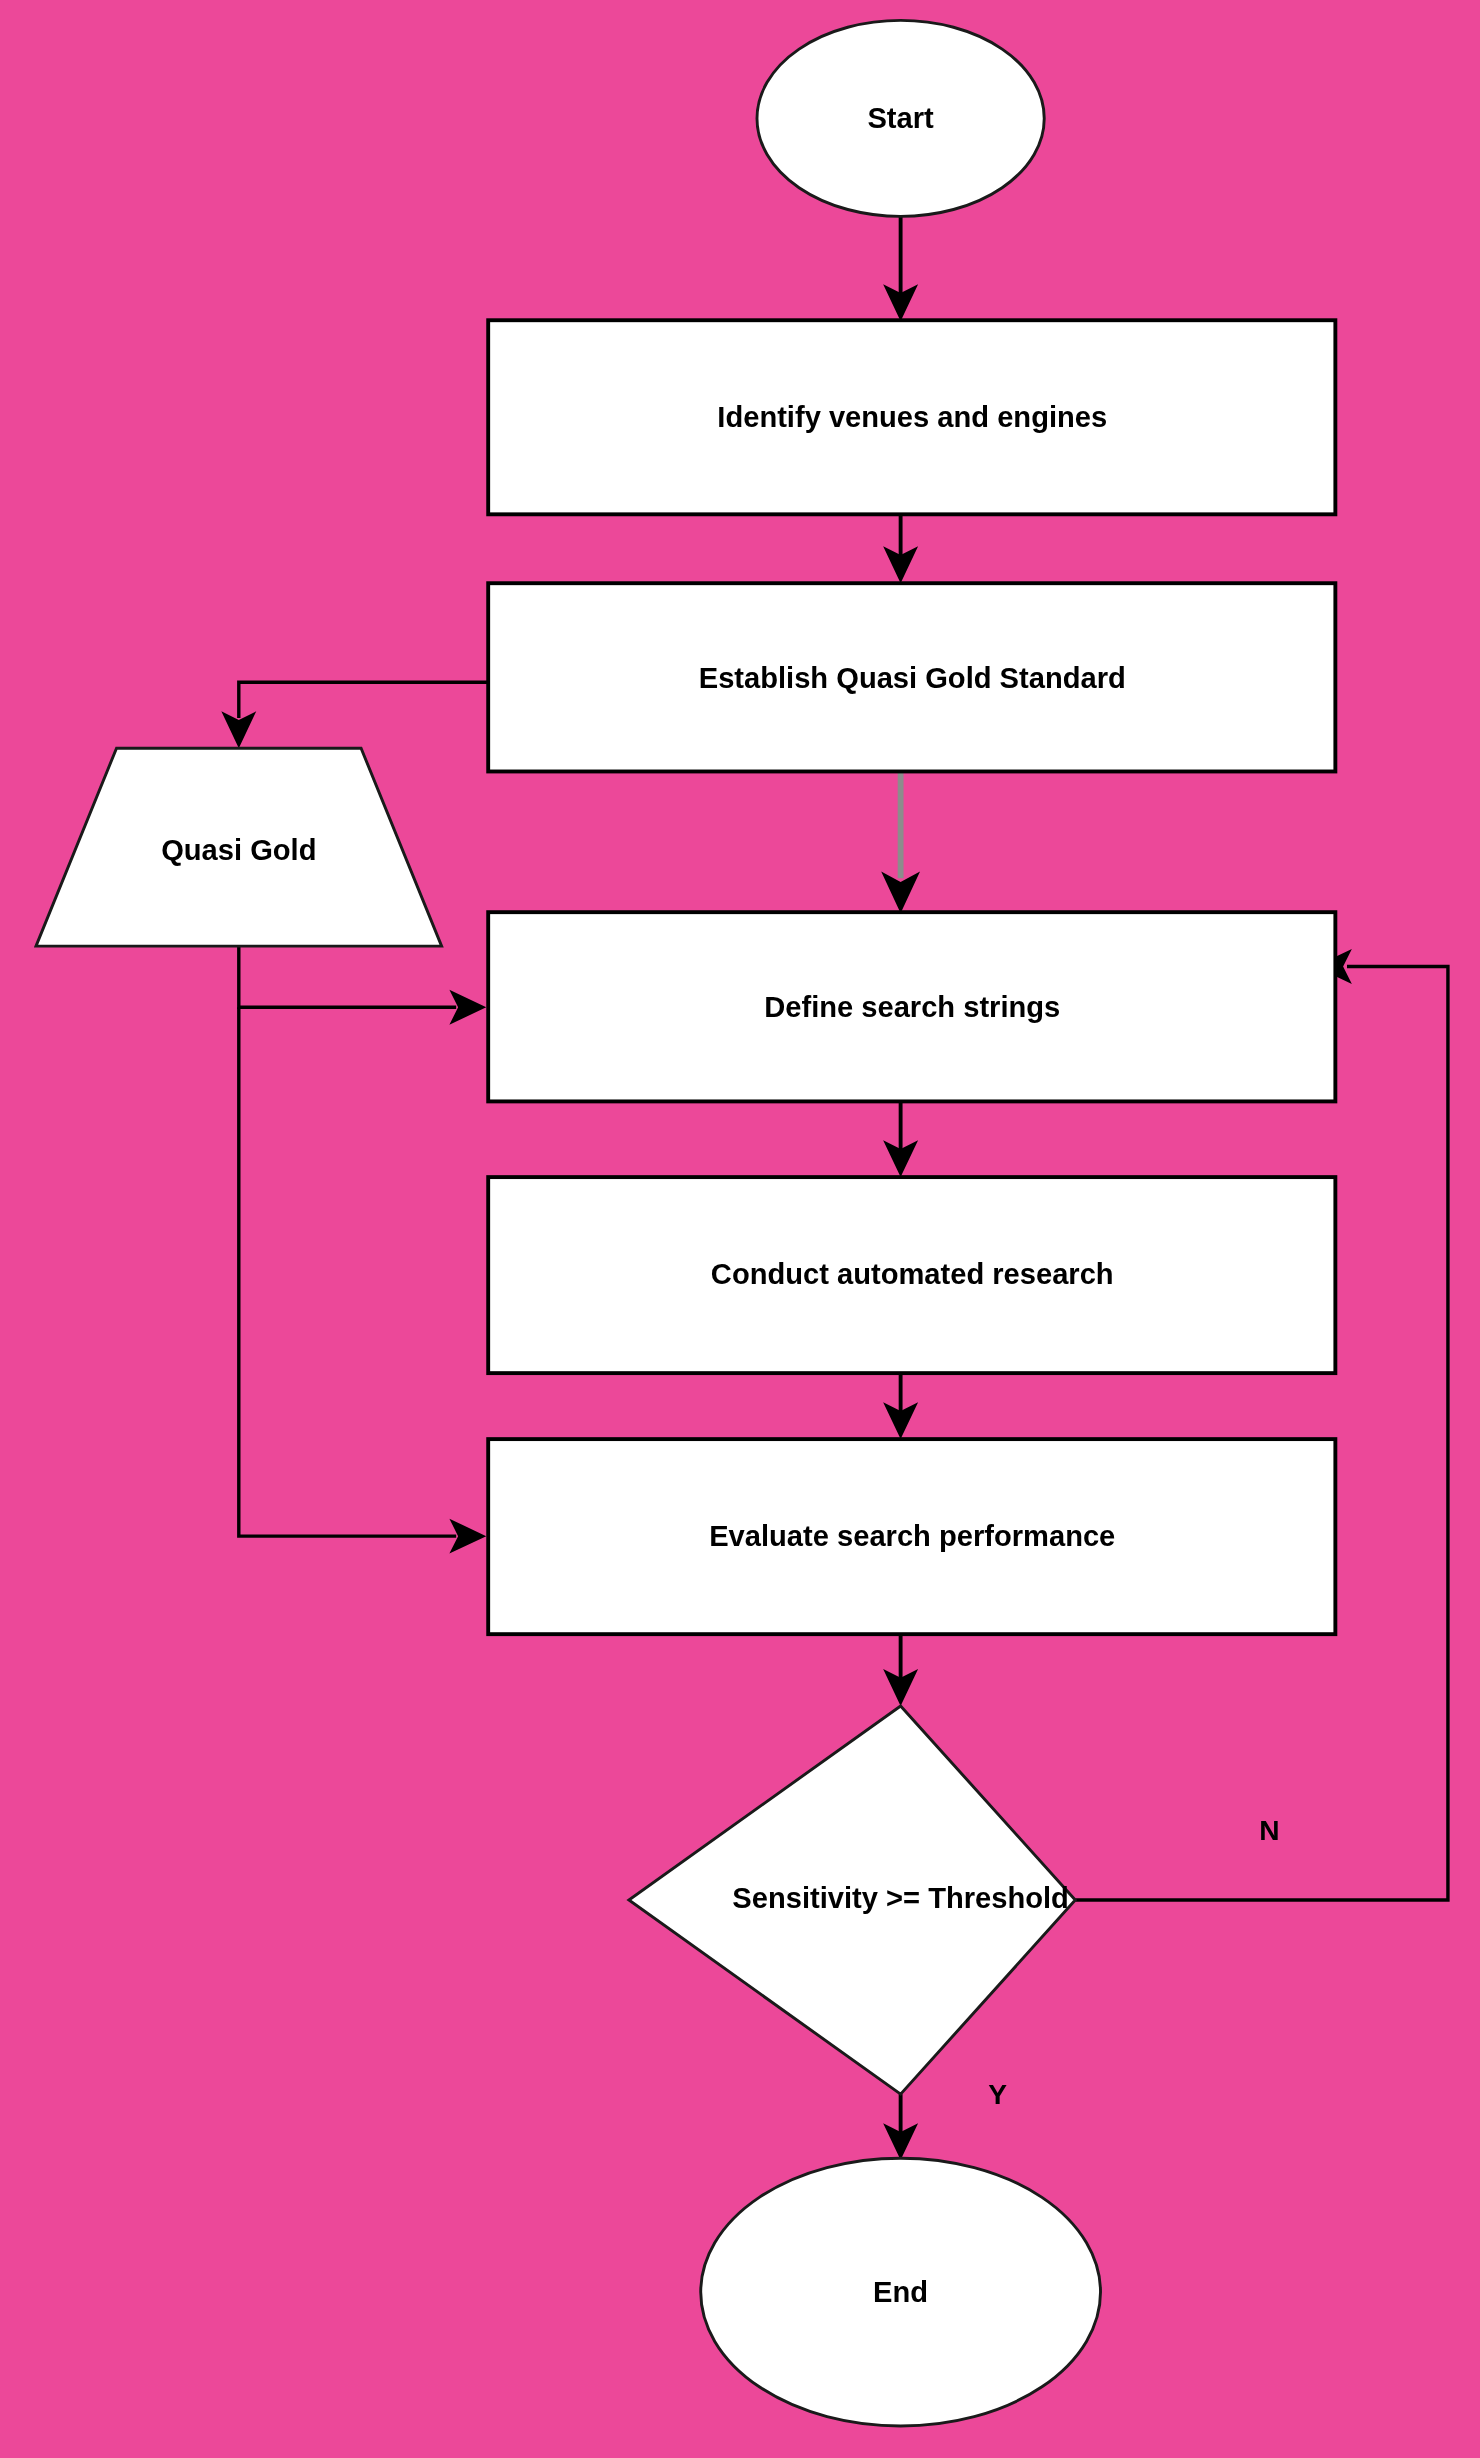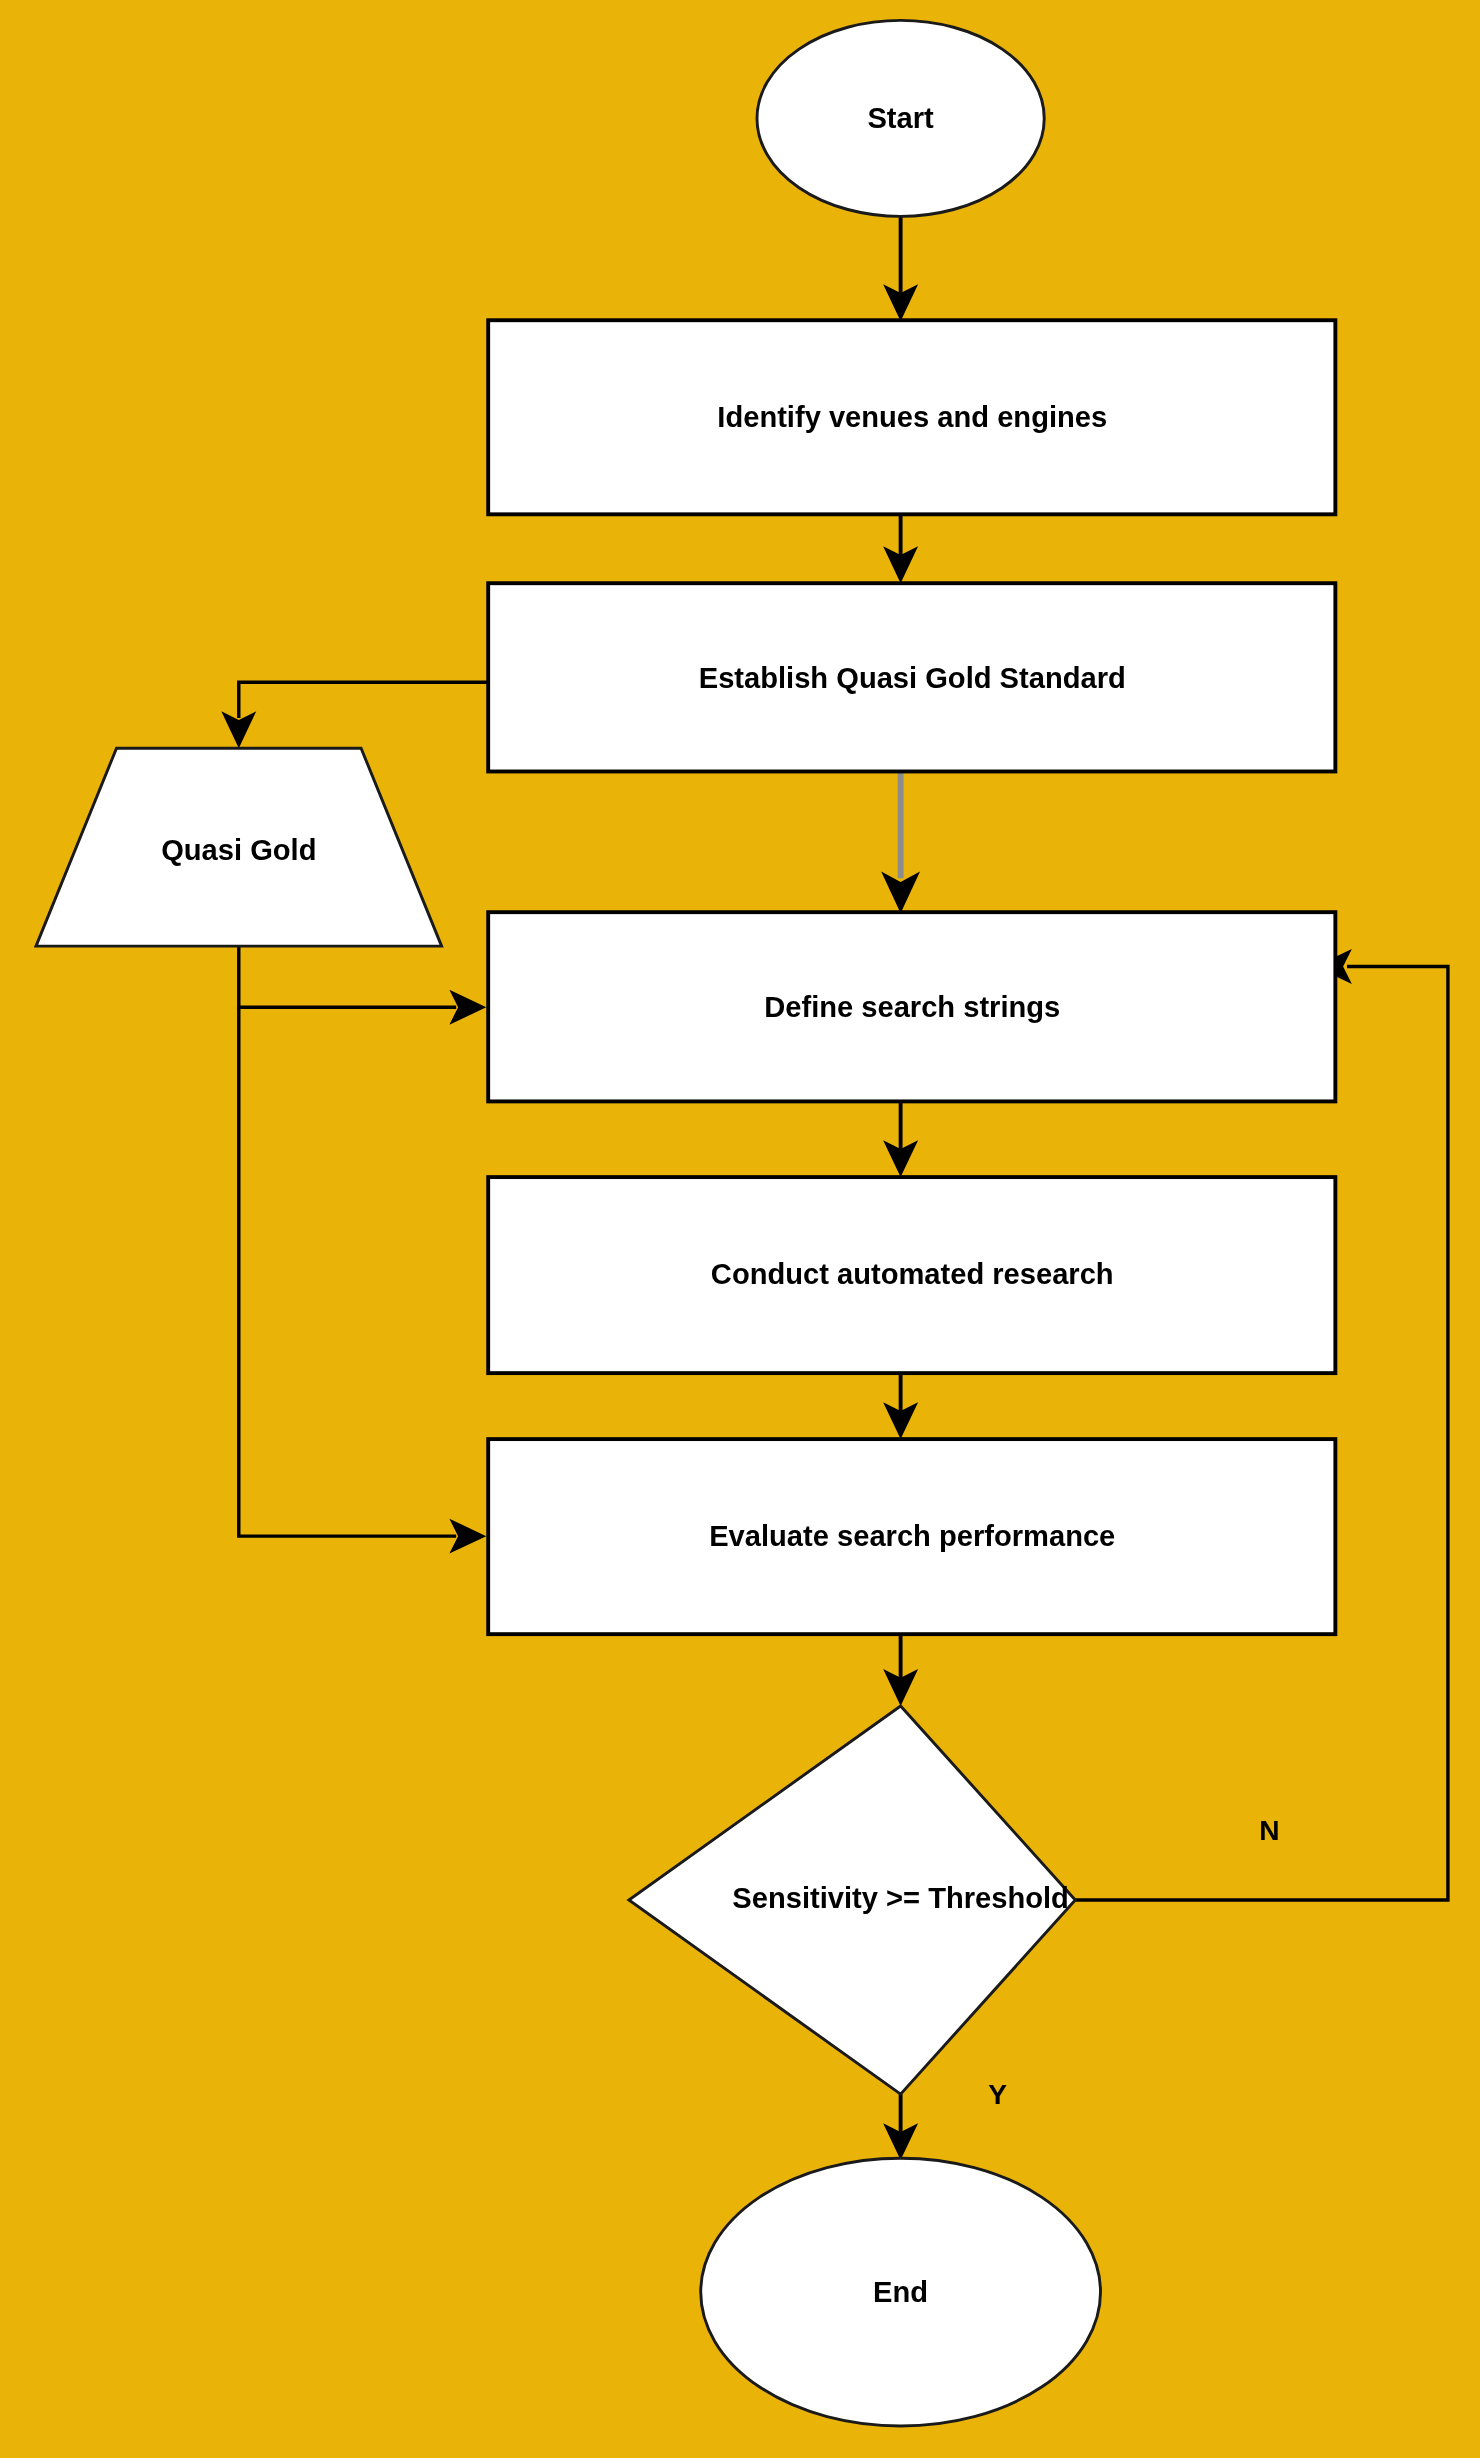--- a/index.html
+++ b/index.html
@@ -11,21 +11,21 @@
   body {
     width: 1481px;
     height: 2459px;
     font-family: "Liberation Sans", sans-serif;
     overflow: hidden;
   }
   #flow-root {
     position: relative;
     width: 1481px;
     height: 2459px;
-    background: #eab308;
+    background: #ec4899;
   }
   svg#flow-svg {
     position: absolute;
     left: 0;
     top: 0;
     width: 1481px;
     height: 2459px;
     display: block;
   }
   .shape-outline {

